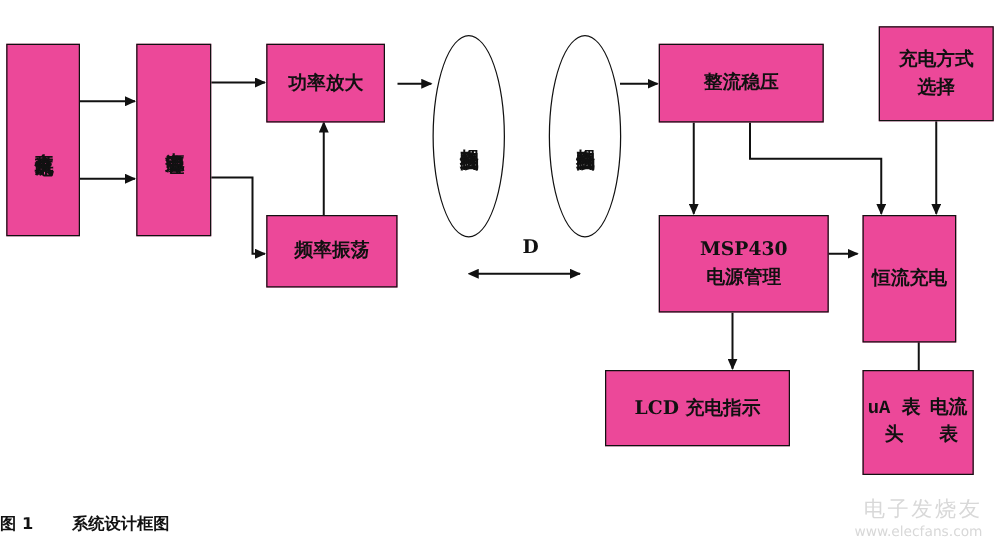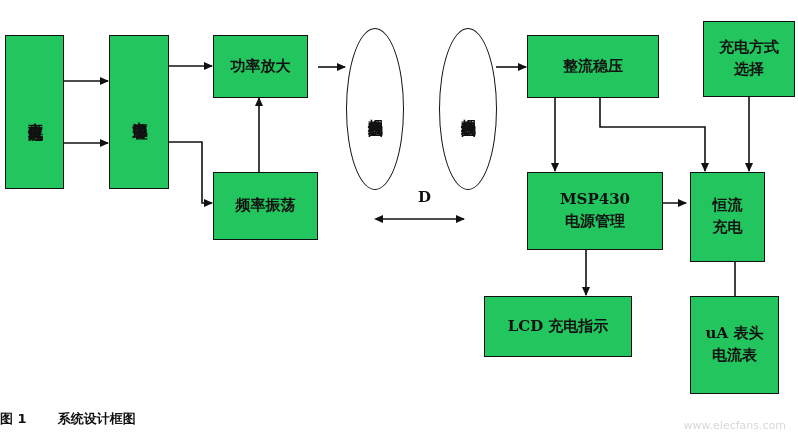--- a/index.html
+++ b/index.html
@@ -1,18 +1,18 @@
 <!DOCTYPE html>
 <html><head>
 <meta charset="utf-8">
 <style>
   html,body{margin:0;padding:0;background:#fff;}
   body{width:798px;height:438px;position:relative;overflow:hidden;font-family:"DejaVu Serif","Liberation Serif",serif;color:#111;}
   svg{position:absolute;left:0;top:0;}
-  .box{position:absolute;border:1.6px solid #111;box-sizing:border-box;display:flex;align-items:center;justify-content:center;text-align:center;font-weight:bold;font-size:15px;line-height:1.45;background:#22c55e;}
+  .box{position:absolute;border:1.6px solid #111;box-sizing:border-box;display:flex;align-items:center;justify-content:center;text-align:center;font-weight:bold;font-size:15px;line-height:1.45;background:#ec4899;}
   .vtext{writing-mode:vertical-rl;letter-spacing:1px;}
   .ell{position:absolute;border:1.6px solid #111;border-radius:50%;box-sizing:border-box;display:flex;align-items:center;justify-content:center;font-weight:bold;font-size:15px;}
   .lbl{position:absolute;font-weight:bold;font-size:15px;}
   .caption{position:absolute;left:0;width:798px;top:410px;font-weight:bold;font-size:13px;font-family:"DejaVu Sans","Liberation Sans",sans-serif;}
   .wm{position:absolute;right:12px;bottom:6px;color:#d8d8d8;font-size:11px;text-align:right;font-family:"DejaVu Sans",sans-serif;}
   .wm .big{font-size:17px;letter-spacing:2px;}
 </style>
 </head>
 <body>
 
@@ -48,21 +48,21 @@
 </div>
 
 <div class="box" style="left:109px;top:35px;width:60px;height:154px;">
   <span class="vtext">电源管理</span>
 </div>
 
 <div class="box" style="left:213px;top:35px;width:95px;height:63px;">
   <span>功率放大</span>
 </div>
 
-<div class="box" style="left:213px;top:172px;width:105px;height:68px;">
+<div class="box" style="left:213px;top:172px;width:105px;height:58px;">
   <span>频率振荡</span>
 </div>
 
 <div class="ell" style="left:346px;top:28px;width:58px;height:162px;">
   <span class="vtext">耦合线圈</span>
 </div>
 
 <div class="ell" style="left:439px;top:28px;width:58px;height:162px;">
   <span class="vtext">耦合线圈</span>
 </div>
@@ -76,35 +76,36 @@
 <div class="box" style="left:703px;top:21px;width:92px;height:76px;flex-direction:column;">
   <span>充电方式</span>
   <span>选择</span>
 </div>
 
 <div class="box" style="left:527px;top:172px;width:136px;height:78px;flex-direction:column;">
   <span>MSP430</span>
   <span>电源管理</span>
 </div>
 
-<div class="box" style="left:690px;top:172px;width:75px;height:90px;flex-direction:column;">
+<div class="box" style="left:690px;top:172px;width:75px;height:102px;">
   <span>恒流</span>
   <span>充电</span>
 </div>
 
 <div class="box" style="left:484px;top:296px;width:148px;height:61px;">
   <span>LCD 充电指示</span>
 </div>
 
-<div class="box" style="left:690px;top:296px;width:89px;height:98px;flex-direction:column;">
+<div class="box" style="left:690px;top:296px;width:89px;height:84px;flex-direction:row;font-family:Liberation Mono, monospace;">
   <span>uA 表头</span>
   <span>电流表</span>
 </div>
 
 <div class="caption">
   <span>图 1</span>
   <span style="display:inline-block;width:22px;"></span>
   <span>系统设计框图</span>
 </div>
 
 <div class="wm">
+  <div class="big">电子发烧友</div>
   <div>www.elecfans.com</div>
 </div>
 
 </body></html>

